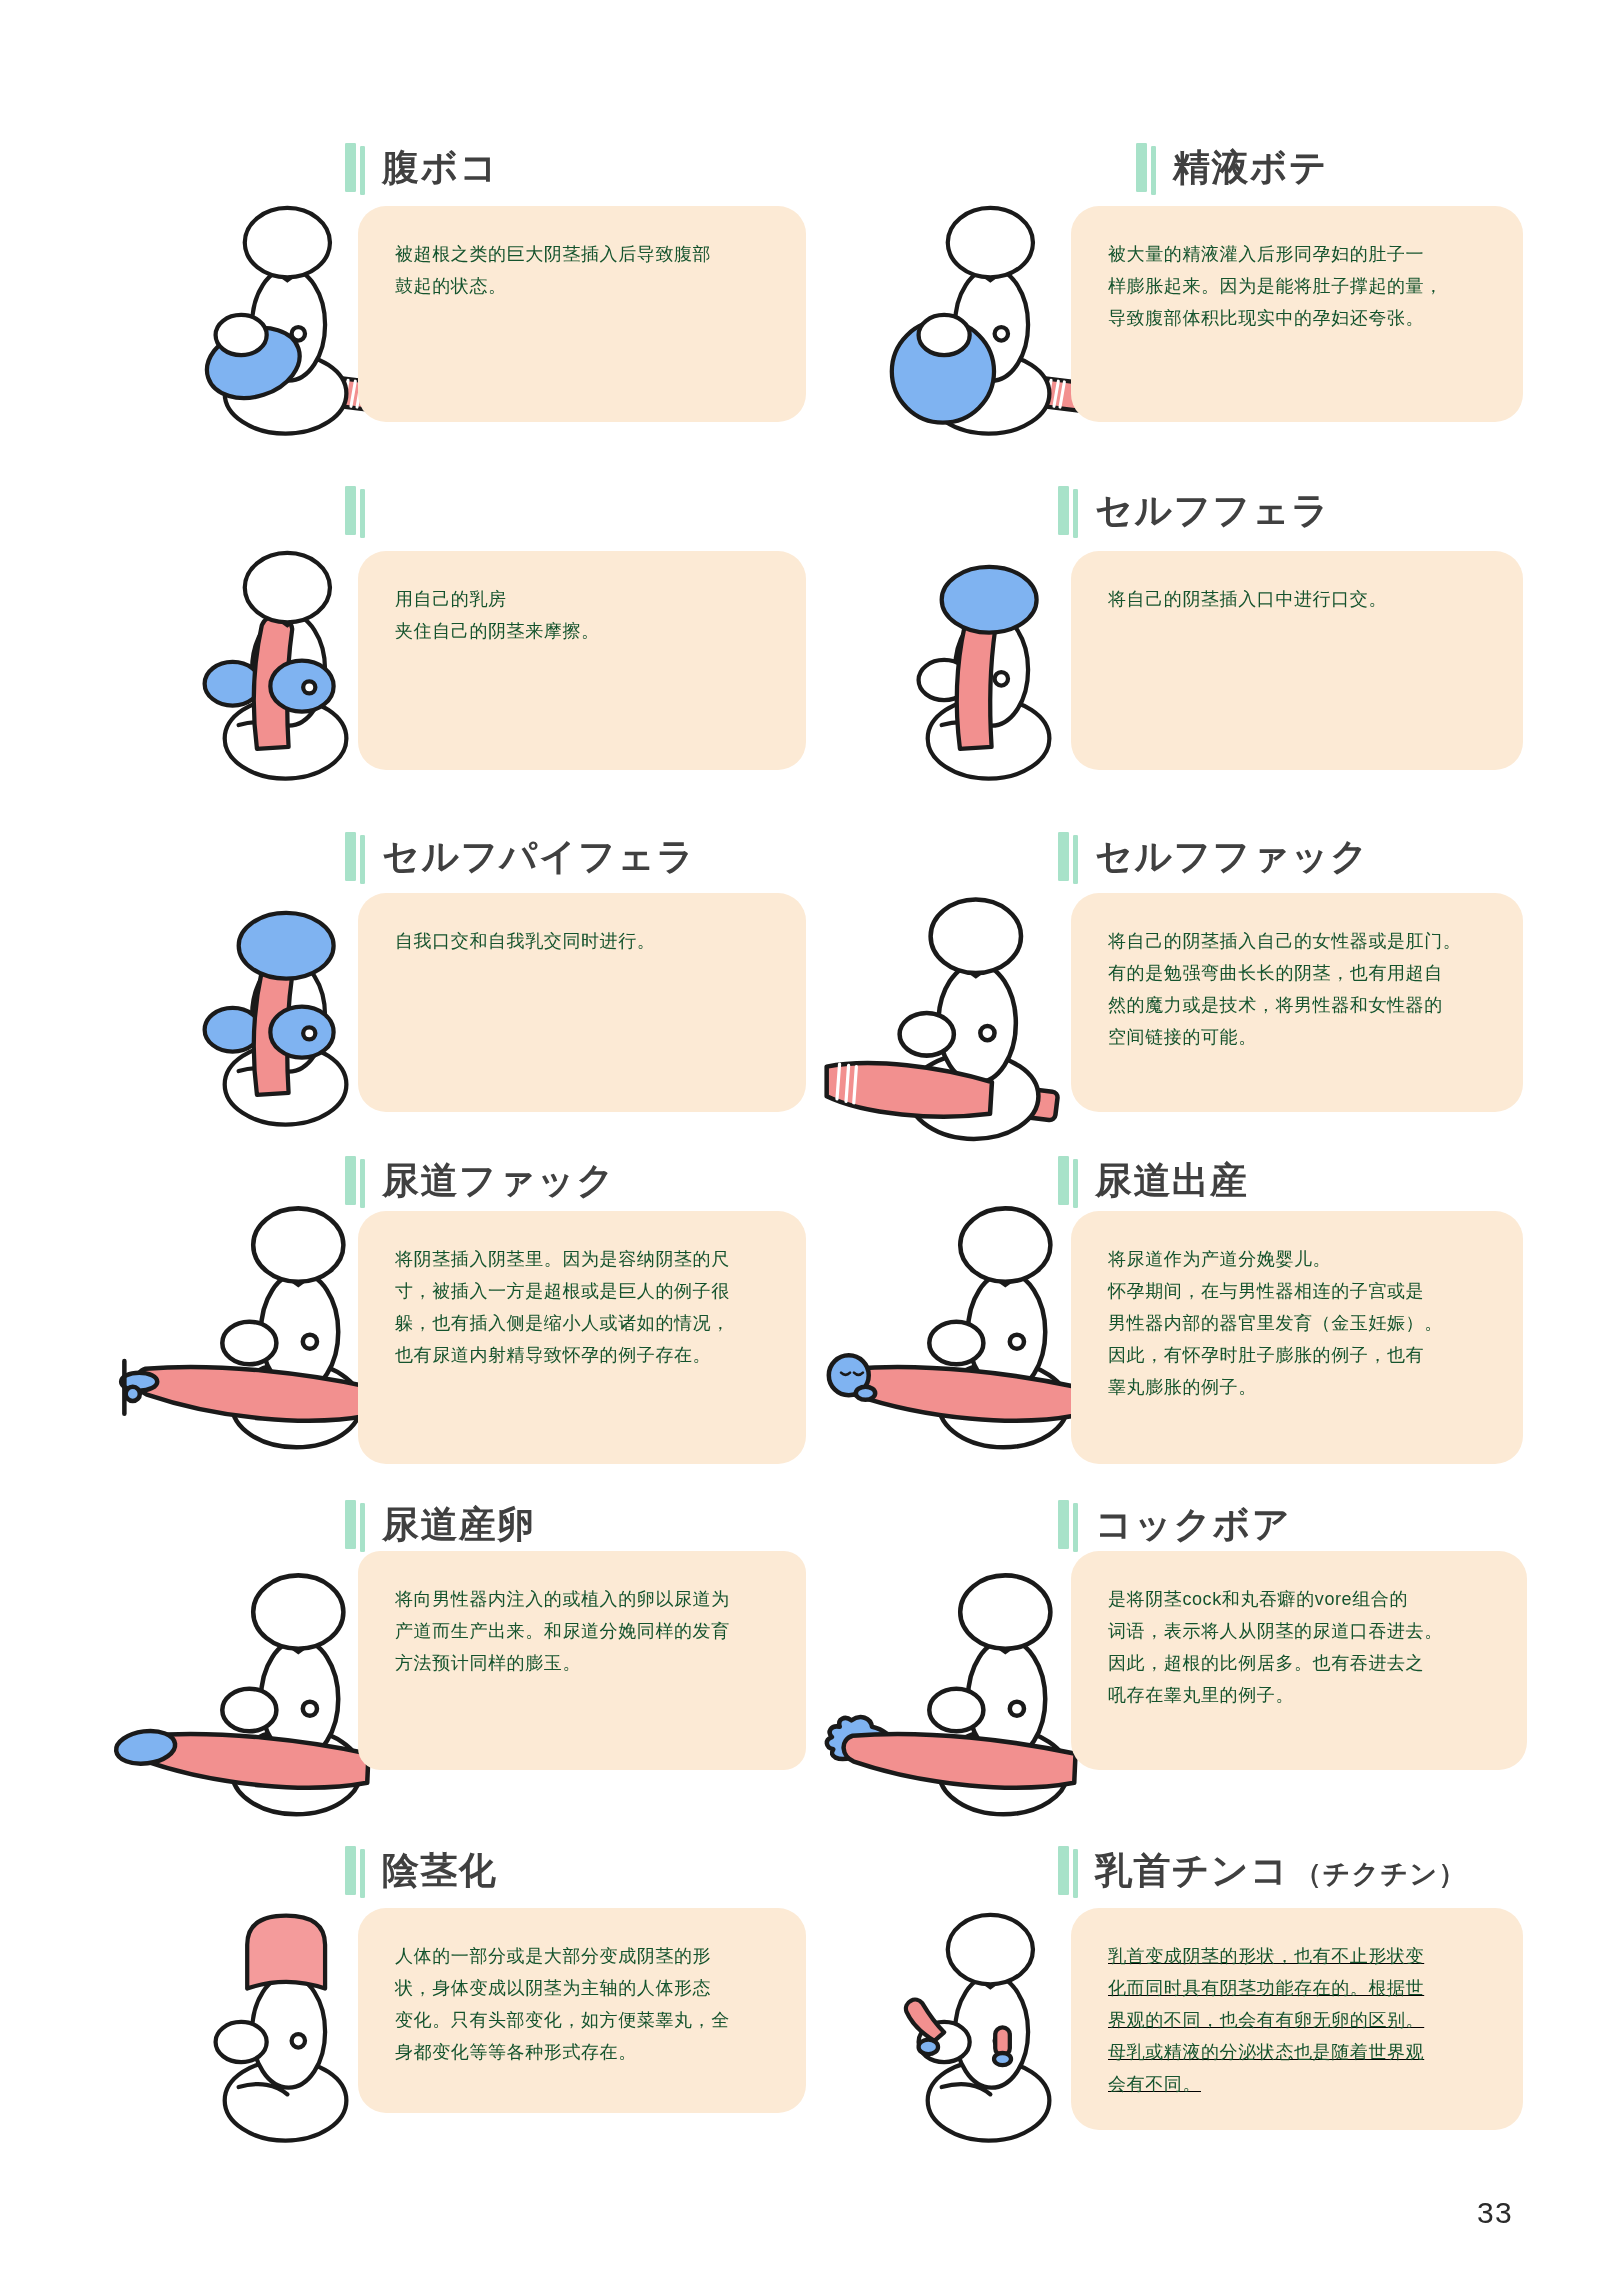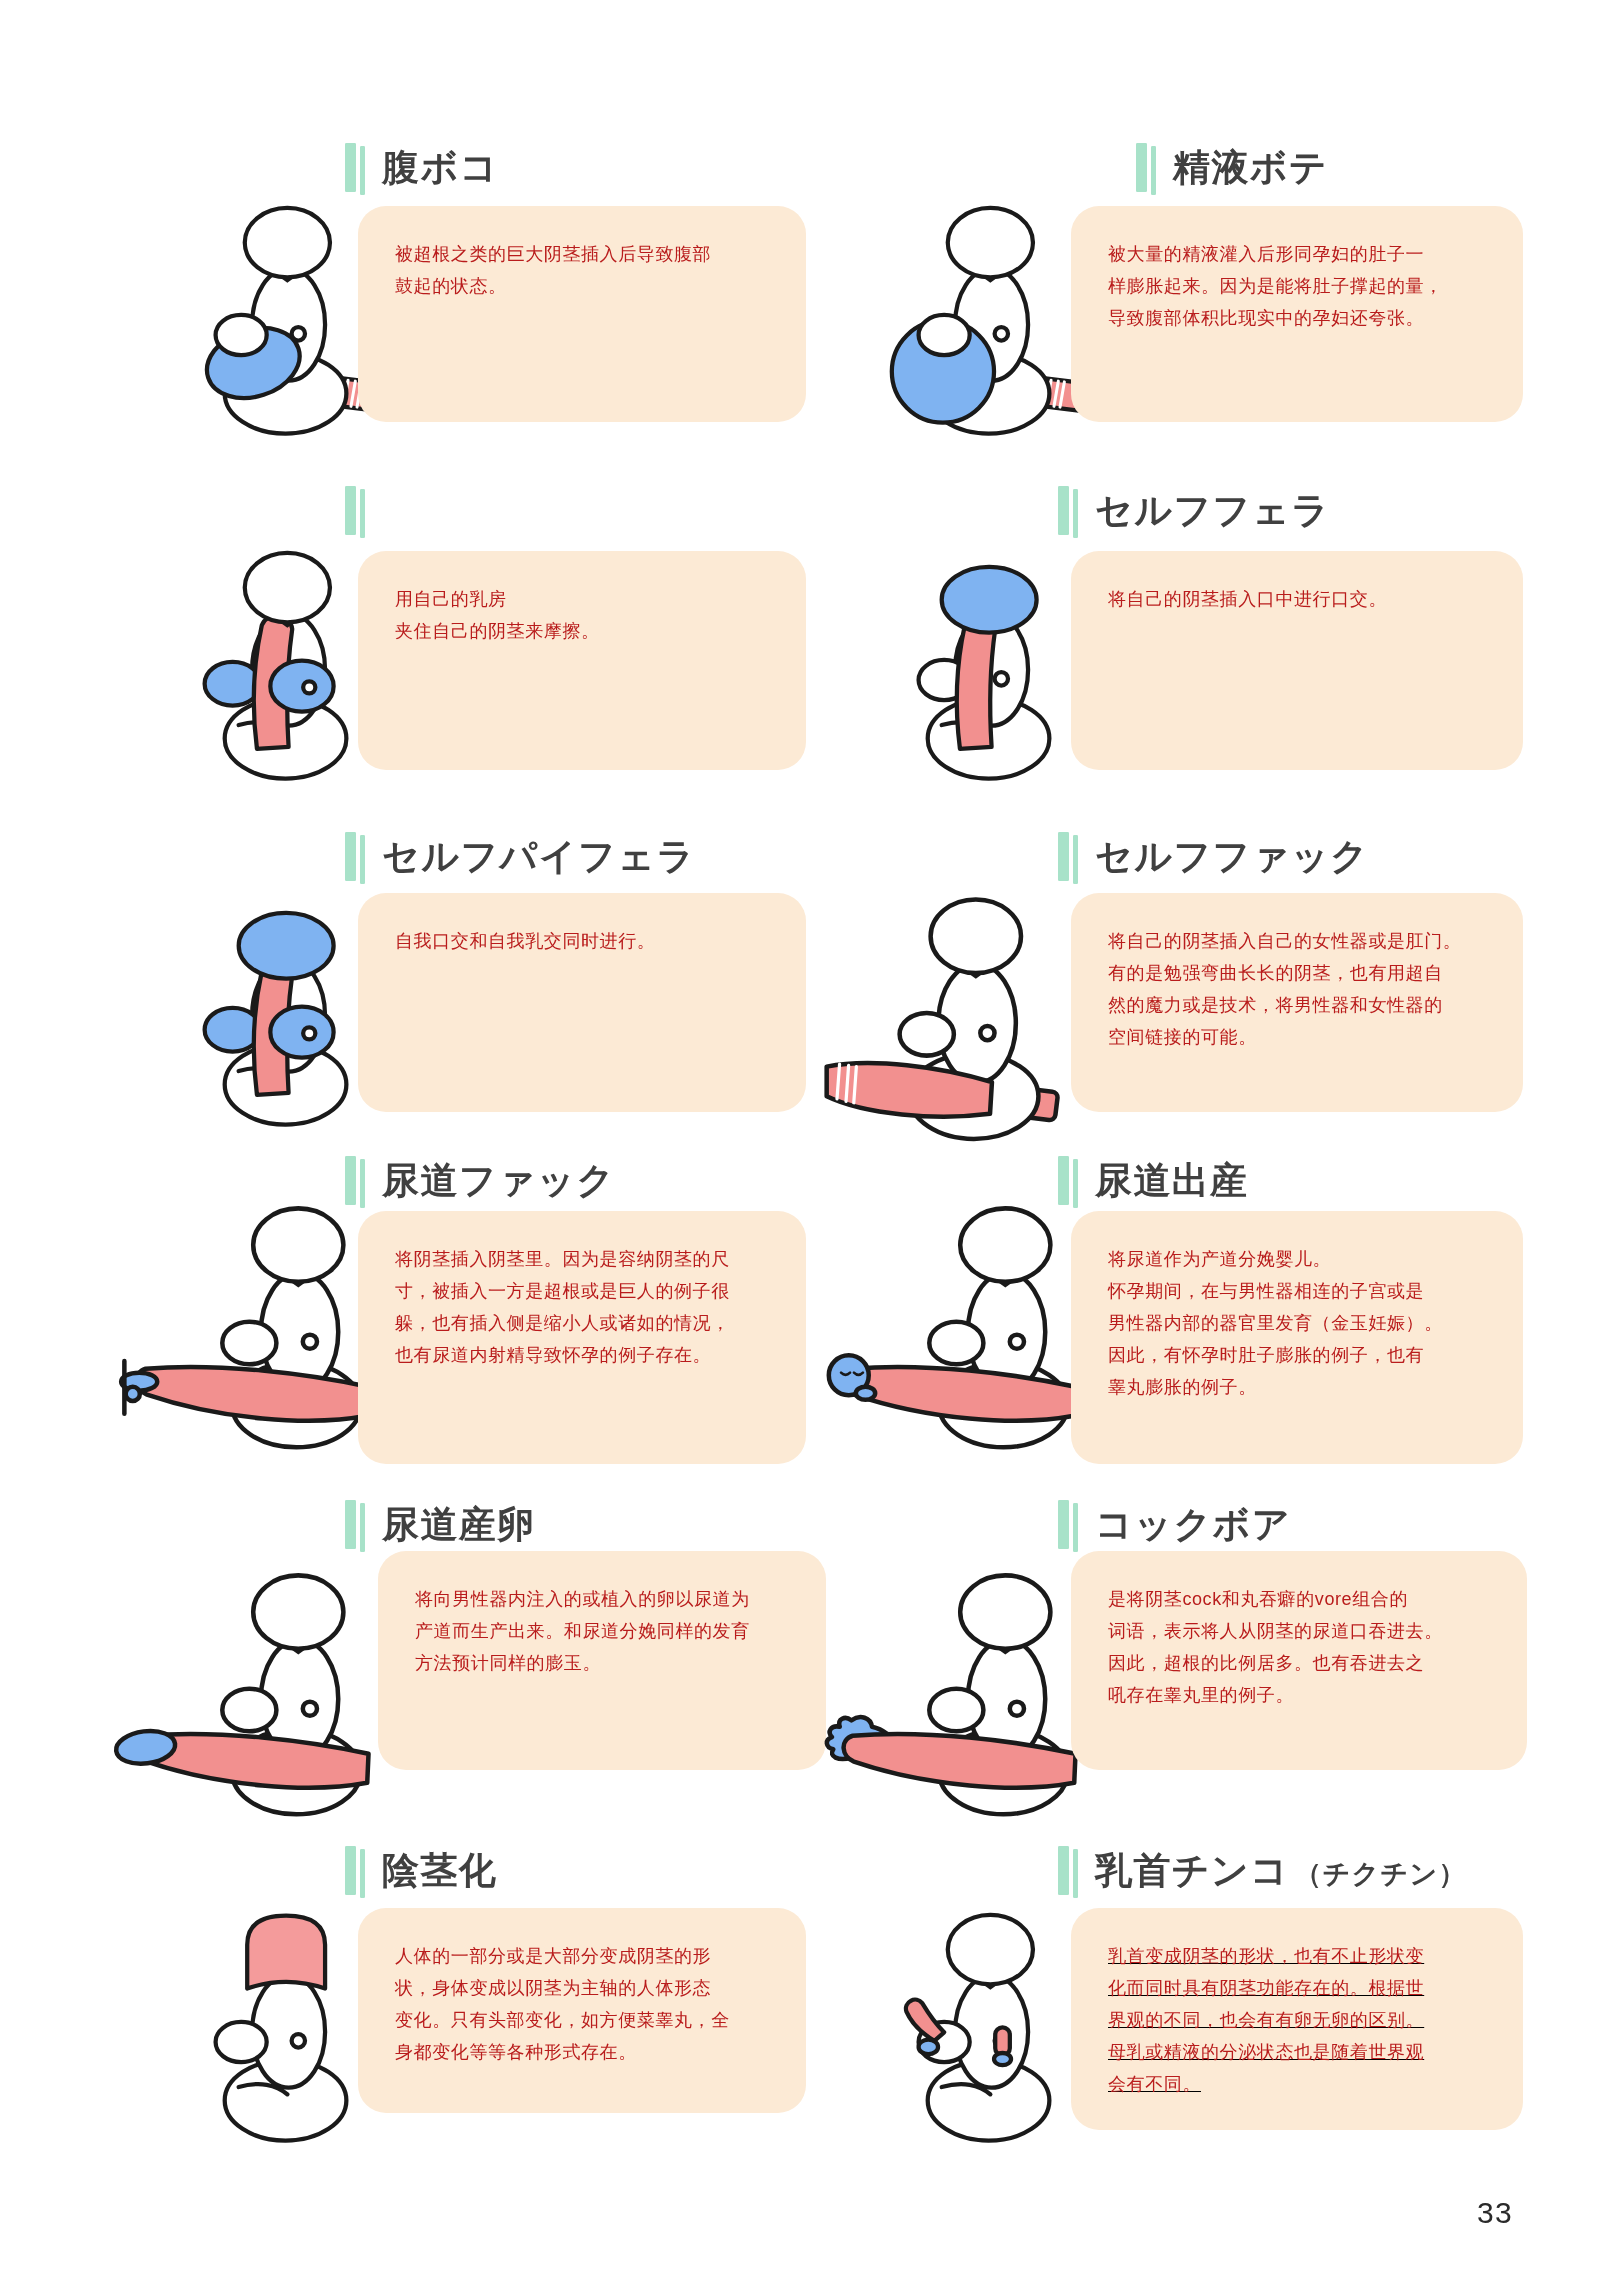--- a/index.html
+++ b/index.html
@@ -7,21 +7,21 @@
         font-family:"Liberation Sans","DejaVu Sans",sans-serif;}
   .entry-header{position:absolute;display:flex;align-items:flex-start;}
   .marker{display:flex;height:50px;flex:none;}
   .bar{display:block;border-radius:1.3px;}
   .bar-wide{width:11px;height:49px;}
   .bar-thin{width:5.2px;height:49px;margin-left:3.9px;margin-top:2.6px;}
   .title{margin:0 0 0 17px;font-size:37px;line-height:50px;font-weight:600;color:#404040;
          letter-spacing:1.3px;white-space:nowrap;}
   .title-suffix{font-size:27px;font-weight:600;margin-left:5.2px;}
   .desc-box{position:absolute;border-radius:28px;}
-  .desc{margin:0;padding:32px 27px 30px 37px;font-size:18px;line-height:32px;color:#b91c1c;
+  .desc{margin:0;padding:32px 27px 30px 37px;font-size:18px;line-height:32px;color:#14532d;
         white-space:pre-line;letter-spacing:0.6px;}
   .figure{position:absolute;}
   .figure svg{display:block;width:100%;height:auto;overflow:visible;}
   .page-number{position:absolute;left:1477px;top:2196px;font-size:30px;color:#2a2a2a;letter-spacing:1.3px;}
 </style>
 </head>
 <body>
 
 <div class="page">
   <div id="entries">
@@ -319,21 +319,21 @@
                 <circle cx="206" cy="220" r="11" fill="#fff"></circle>
                 <path d="M166,120 L210,120 L188,136 Z" fill="#1A1A1A" stroke="none"></path>
                 <ellipse cx="188" cy="70" rx="70" ry="57" fill="#fff"></ellipse>
                 <path d="M108,296 C142,286 170,292 188,308" fill="none"></path>
               </g>
               <path d="M390,335 C300,352 160,340 48,302 C28,294 26,268 46,262 C160,252 300,270 392,290 Z" fill="#F2908F"></path>
               <ellipse cx="46" cy="280" rx="46" ry="25" transform="rotate(-7 46 280)" fill="#7FB3F1"></ellipse>
             </g>
           </svg>
         </div>
-    <div class="desc-box" style="left: 378px; top: 1551px; width: 448px; min-height: 219px; background: rgb(252, 234, 213);">
+    <div class="desc-box" style="left: 358px; top: 1551px; width: 448px; min-height: 219px; background: rgb(252, 234, 213); border-radius: 22px;">
       <p class="desc">将向男性器内注入的或植入的卵以尿道为
 产道而生产出来。和尿道分娩同样的发育
 方法预计同样的膨玉。</p>
     </div>
   </div>
 
   <div>
     <header class="entry-header" style="left: 1058px; top: 1500px;">
       <span class="marker">
         <span class="bar bar-wide" style="background: rgb(168, 226, 201);"></span>

